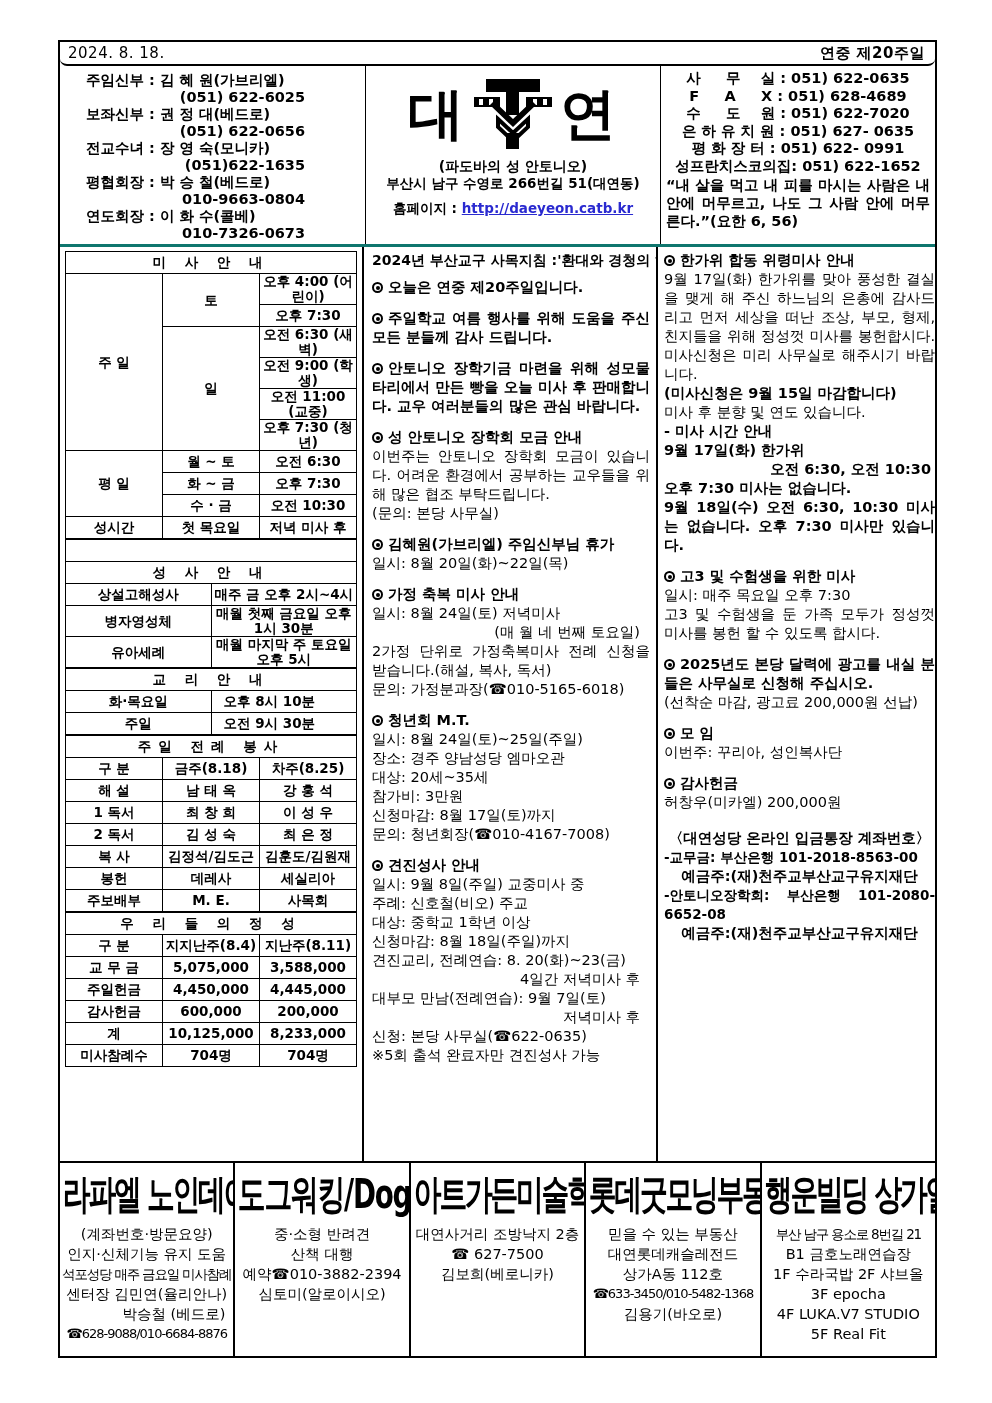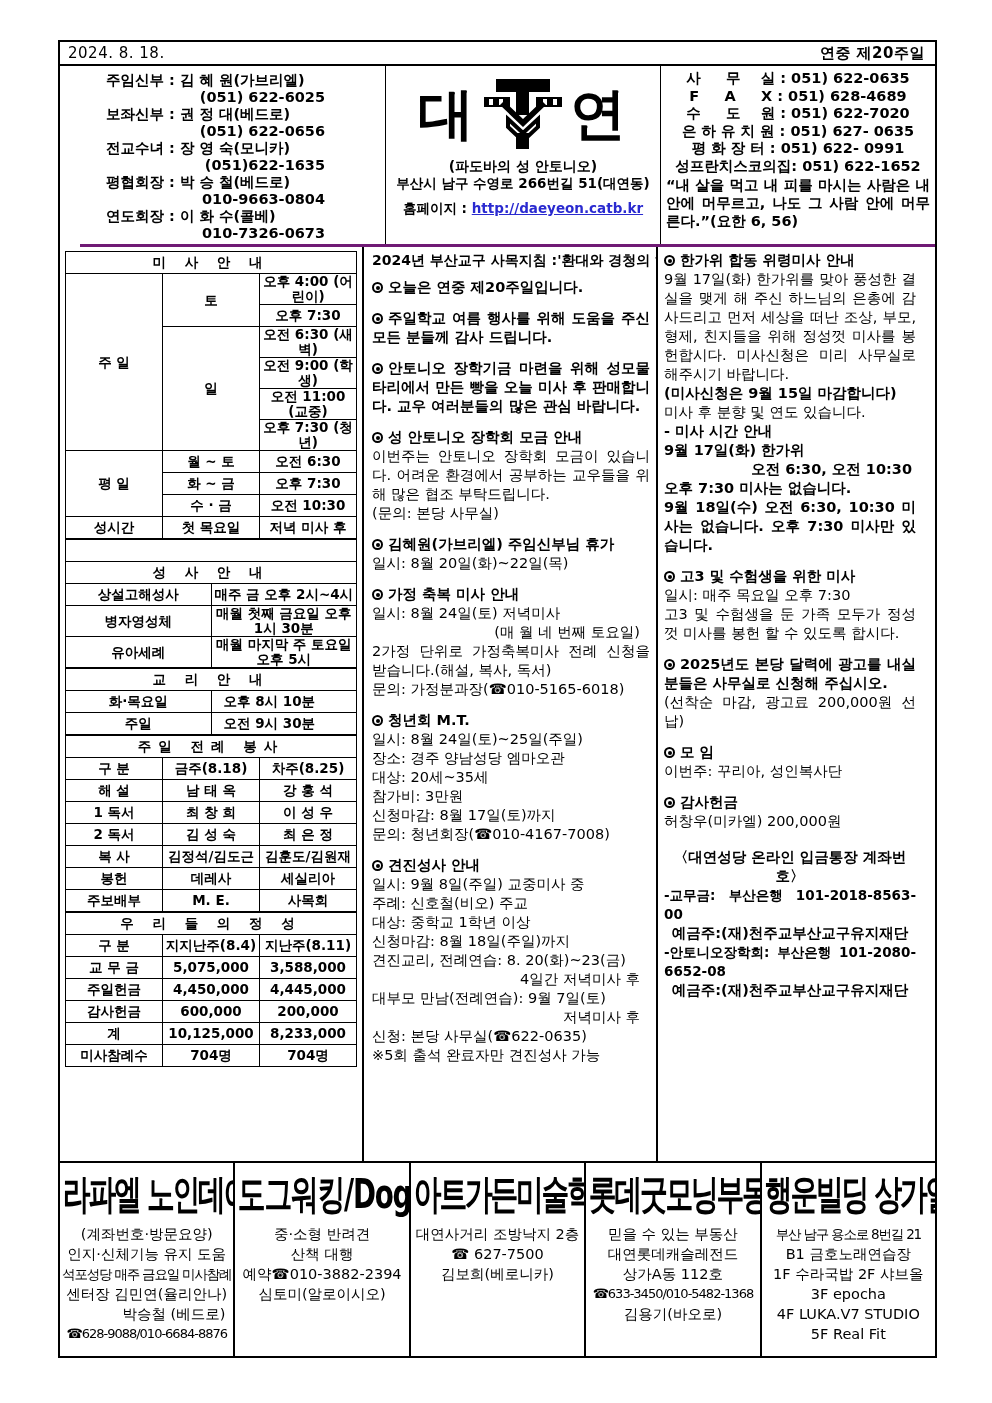--- a/index.html
+++ b/index.html
@@ -21,41 +21,41 @@
     box-sizing:border-box;
     display:flex;flex-direction:column;
   }
 
   
   .topbar{
     display:flex;
     border-bottom:2px solid #000;
     height:22px;
     align-items:center;
+    border-radius:7px;
   }
   .topbar .date{
     flex:0 0 auto;
     padding-left:8px;
     font-size:15px;
     letter-spacing:.5px;
   }
   .topbar .spacer{flex:1 1 auto;}
   .topbar .sunday{
     flex:0 0 auto;
     padding-right:10px;
     font-size:15px;
     font-weight:bold;
     letter-spacing:.5px;
   }
 
   .header{
     display:flex;
-    border-bottom:3px solid #701a75;
+    border-bottom:3px solid #0f766e;
     height:178px;
-    margin-left:20px;
   }
   .hcol-left{
     flex:0 0 305px;
     padding:6px 4px 0 4px;
     box-sizing:border-box;
   }
   .hcol-mid{
     flex:1 1 auto;
     border-left:1px solid #000;
     border-right:1px solid #000;
@@ -150,21 +150,21 @@
   .col-mid{
     flex:1 1 auto;
     box-sizing:border-box;
     border-right:2px solid #000;
     padding:4px 6px 0 8px;
     overflow:hidden;
   }
   .col-right{
     flex:0 0 277px;
     box-sizing:border-box;
-    padding:4px 19px 0 6px;
+    padding:4px 0 0 6px;
     overflow:hidden;
   }
 
   
   table.sched{
     width:100%;
     border-collapse:collapse;
     table-layout:fixed;
   }
   table.sched td{

